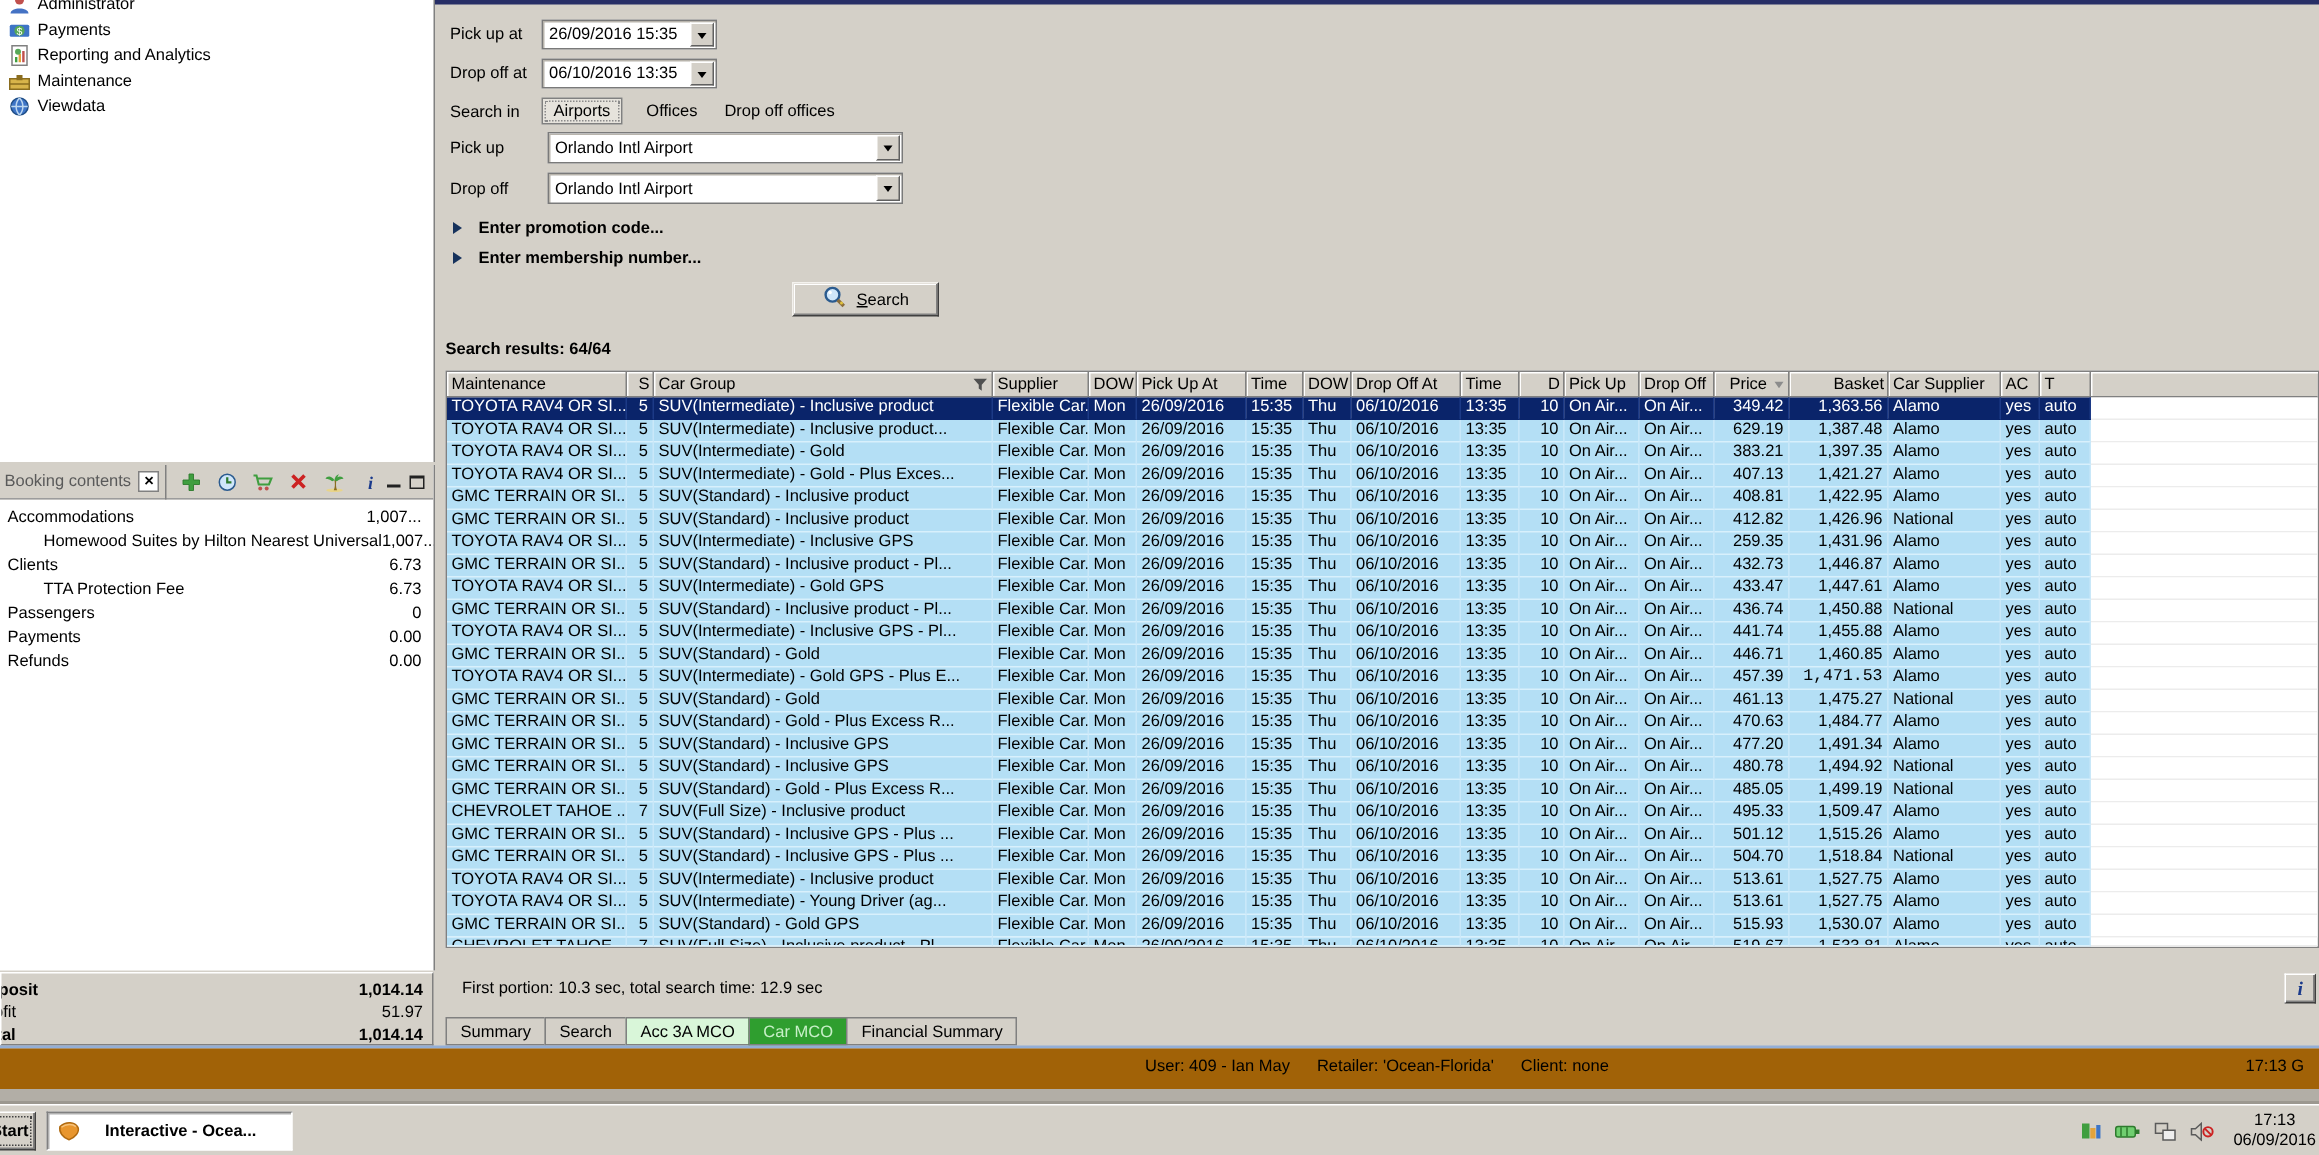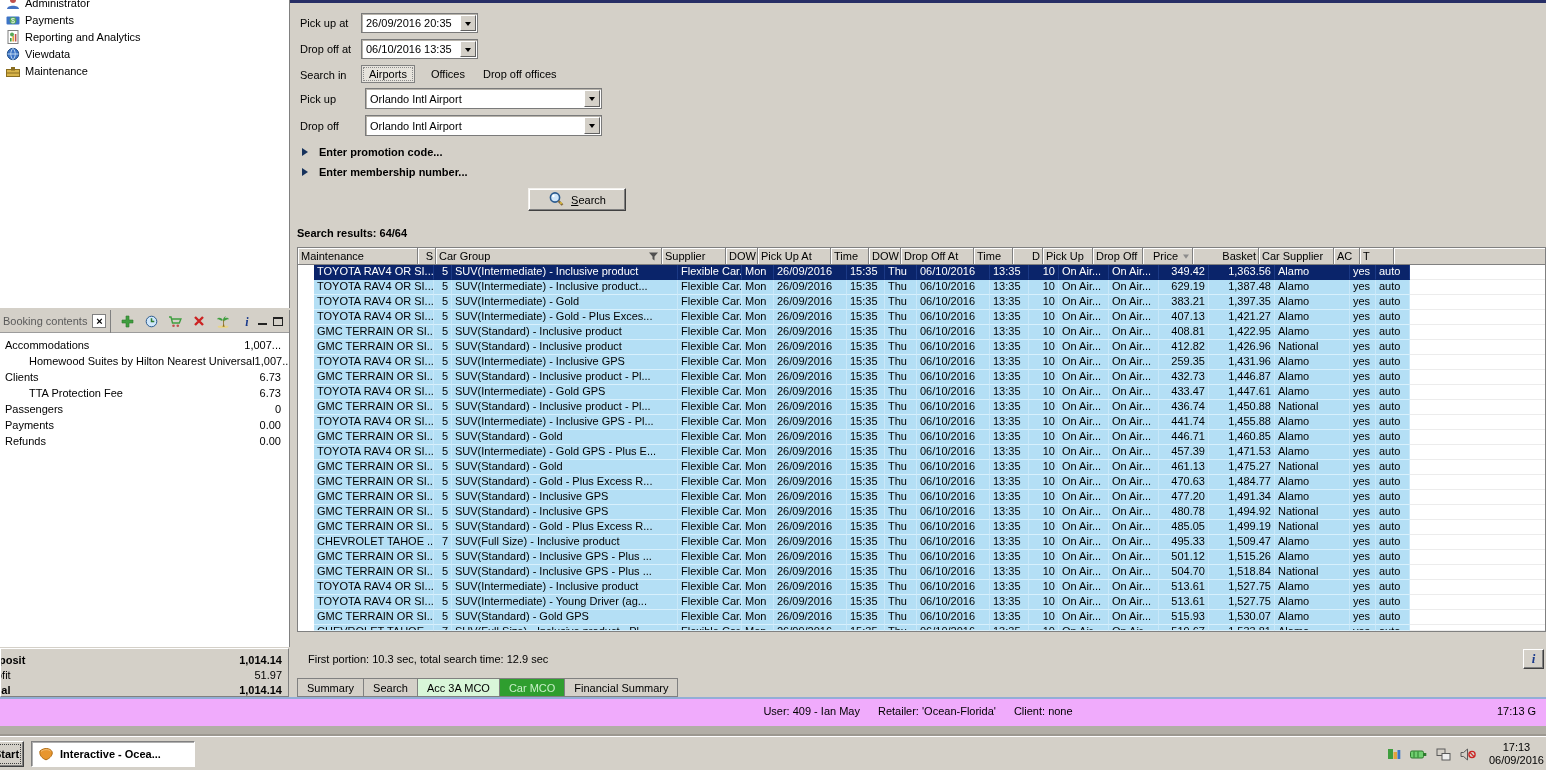--- a/index.html
+++ b/index.html
@@ -67,21 +67,21 @@
   
   .rtable{position:absolute;left:297px;top:247px;right:0;border:1px solid #808080;background:#fff;}
   .rhead{display:flex;height:17px;background:#d4d0c8;}
   .hcell{border-right:1px solid #808080;border-bottom:1px solid #808080;
          box-shadow:inset 1px 1px 0 #fff;padding:0 2px 0 3px;white-space:nowrap;overflow:hidden;
          display:flex;align-items:center;flex:0 0 auto;}
   .hcell.r{justify-content:flex-end;}
   .hcell .hicon{margin-left:auto;display:inline-flex;padding-left:2px;}
   .hcell .sorticon{margin-left:2px;}
   .hfiller{flex:1 1 auto;border-bottom:1px solid #808080;box-shadow:inset 1px 1px 0 #fff;}
-  .rbody{background:#fff;padding-left:16px;}
+  .rbody{background:#fff;}
   .rrow{display:flex;height:15px;}
   .cell{background:var(--row-blue,#b4dff5);border-right:1px solid #c9e8f9;border-bottom:1px solid #d8f0fc;
         padding:0 3px;white-space:nowrap;overflow:hidden;line-height:13px;flex:0 0 auto;}
   .cell.r{text-align:right;}
   .cell.filler{flex:1 1 auto;background:#fff;border-right:none;border-bottom:1px solid #ececec;}
   .rrow.sel .cell{background:var(--sel-navy,#0a246a);color:#fff;border-right-color:#1c3a86;border-bottom-color:#0a246a;}
   .rrow.sel .cell.filler{background:#fff;color:#000;border-bottom:1px solid #ececec;}
   .rrow.partial{height:6px;overflow:hidden;}
 
   
@@ -90,35 +90,35 @@
             border:1px solid;border-color:#fff #404040 #404040 #fff;box-shadow:inset -1px -1px 0 #808080;
             display:flex;align-items:center;justify-content:center;
             font-family:"Liberation Serif",serif;font-style:italic;font-weight:bold;color:#1a3a8c;font-size:13px;}
   .tabs{position:absolute;left:297px;top:678px;height:19px;display:flex;}
   .tab{height:19px;padding:3px 9px 0;border:1px solid #808080;background:#d4d0c8;margin-right:-1px;white-space:nowrap;}
   .tab.acc{background:var(--acc-green,#d9f6d9);}
   .tab.car{background:var(--car-green,#2f9e2f);color:#c8f0c8;}
   .blueline{position:absolute;left:0;top:697px;right:0;height:2px;background:#93aed6;}
 
   
-  .userbar{position:absolute;left:0;top:699px;right:0;height:40px;background:#f0abfc;}
+  .userbar{position:absolute;left:0;top:699px;right:0;height:40px;background:#a16207;}
   .userbar-center{position:absolute;left:290px;right:0;top:6px;display:flex;justify-content:center;gap:18px;white-space:nowrap;}
   .userbar-time{position:absolute;left:1497px;top:6px;white-space:nowrap;}
 
   
   .gap{position:absolute;left:0;top:726px;right:0;height:10px;background:#b2aea6;border-bottom:1px solid #8c8880;}
   .taskbar{position:absolute;left:0;top:736px;right:0;height:34px;background:#d4d0c8;
            border-top:1px solid #fff;box-shadow:0 -2px 0 #9c9890;}
   .start{position:absolute;left:-36px;top:4px;width:60px;height:26px;background:#d4d0c8;
          border:1px solid;border-color:#fff #404040 #404040 #fff;box-shadow:inset -1px -1px 0 #808080;
          font-weight:bold;display:flex;align-items:center;outline:1px dotted #404040;outline-offset:-4px;}
   .start .lab{padding-left:29px;}
   .task{position:absolute;left:31px;top:4px;width:164px;height:26px;background:#fff;
         border:1px solid;border-color:#808080 #fff #fff #808080;box-shadow:inset 1px 1px 0 #b0b0b0;
-        display:flex;align-items:center;gap:6px;padding:0 6px;font-weight:bold;white-space:nowrap;overflow:hidden;}
+        display:flex;align-items:center;gap:16px;padding:0 6px;font-weight:bold;white-space:nowrap;overflow:hidden;}
   .tray{position:absolute;right:2px;top:3px;height:28px;display:flex;align-items:center;gap:9px;}
   .tray-icon{display:inline-flex;align-items:center;}
   .clock{text-align:center;line-height:13px;padding-left:4px;white-space:nowrap;}
 </style>
 </head>
 <body>
 
 <div class="screen" style="--navy-line: #272e66; --sel-navy: #0a246a; --row-blue: #b4dff5; --acc-green: #d9f6d9; --car-green: #2f9e2f;">
   <div class="topline"></div>
 
@@ -151,35 +151,35 @@
               <rect x="6.4" y="6" width="1.6" height="5.5" fill="#e2a33c"></rect>
               <rect x="8.8" y="4" width="1.6" height="7.5" fill="#c0504d"></rect>
               <circle cx="6" cy="4.5" r="2" fill="#57a857"></circle>
             </svg>
           </span>
           <span class="tree-label">Reporting and Analytics</span>
         </div>
         <div class="tree-item">
           <span class="tree-icon">
             <svg width="14" height="14">
-              <circle cx="7" cy="7" r="5.7" fill="#3d74c6" stroke="#1e4d86"></circle>
-              <path d="M1.5 7h11M7 1.3c3 3.2 3 8.2 0 11.4M7 1.3c-3 3.2-3 8.2 0 11.4" stroke="#bcd7f0" fill="none"></path>
-            </svg>
-          </span>
-          <span class="tree-label">Viewdata</span>
+              <rect x="0.5" y="5.5" width="13" height="7" fill="#d8b44a" stroke="#8a6d1f"></rect>
+              <rect x="5" y="3" width="4" height="3.5" fill="#8a6d1f"></rect>
+              <line x1="0.5" y1="9" x2="13.5" y2="9" stroke="#8a6d1f"></line>
+            </svg>
+          </span>
+          <span class="tree-label">Maintenance</span>
         </div>
         <div class="tree-item">
           <span class="tree-icon">
             <svg width="14" height="14">
-              <rect x="0.5" y="5.5" width="13" height="7" fill="#d8b44a" stroke="#8a6d1f"></rect>
-              <rect x="5" y="3" width="4" height="3.5" fill="#8a6d1f"></rect>
-              <line x1="0.5" y1="9" x2="13.5" y2="9" stroke="#8a6d1f"></line>
-            </svg>
-          </span>
-          <span class="tree-label">Maintenance</span>
+              <circle cx="7" cy="7" r="5.7" fill="#3d74c6" stroke="#1e4d86"></circle>
+              <path d="M1.5 7h11M7 1.3c3 3.2 3 8.2 0 11.4M7 1.3c-3 3.2-3 8.2 0 11.4" stroke="#bcd7f0" fill="none"></path>
+            </svg>
+          </span>
+          <span class="tree-label">Viewdata</span>
         </div>
       </div>
   </div>
 
   <div class="booking">
     <div class="booking-bar">
       <div class="booking-tab">
         <span>Booking contents</span>
         <span class="booking-close">×</span>
       </div>
@@ -267,21 +267,21 @@
         <span class="val">51.97</span>
       </div>
       <div class="totals-row b">
         <span class="lbl">Total</span>
         <span class="val">1,014.14</span>
       </div>
     </div>
 
   <span class="flabel" style="left:300px;top:17px">Pick up at</span>
   <div class="combo" style="left:361px;top:13px;width:117px;height:20px">
-    <span class="txt">26/09/2016 20:35</span>
+    <span class="txt">26/09/2016 15:35</span>
     <span class="dbtn">
         <span class="darr"></span>
       </span>
   </div>
 
   <span class="flabel" style="left:300px;top:43px">Drop off at</span>
   <div class="combo" style="left:361px;top:39px;width:117px;height:20px">
     <span class="txt">06/10/2016 13:35</span>
     <span class="dbtn">
         <span class="darr"></span>
@@ -661,21 +661,21 @@
           <div class="cell" style="width: 32px;">Mon</div>
           <div class="cell" style="width: 73px;">26/09/2016</div>
           <div class="cell" style="width: 38px;">15:35</div>
           <div class="cell" style="width: 32px;">Thu</div>
           <div class="cell" style="width: 73px;">06/10/2016</div>
           <div class="cell" style="width: 39px;">13:35</div>
           <div class="cell r" style="width: 30px;">10</div>
           <div class="cell" style="width: 50px;">On Air...</div>
           <div class="cell" style="width: 50px;">On Air...</div>
           <div class="cell r" style="width: 50px;">457.39</div>
-          <div class="cell r" style="width: 66px;">1,471.53</div>
+          <div class="cell r" style="width: 66px; font-family: Liberation Mono, monospace;">1,471.53</div>
           <div class="cell" style="width: 75px;">Alamo</div>
           <div class="cell" style="width: 26px;">yes</div>
           <div class="cell" style="width: 34px;">auto</div>
           <div class="cell filler"></div>
         </div>
         <div class="rrow">
           <div class="cell" style="width: 120px;">GMC TERRAIN OR SI...</div>
           <div class="cell r" style="width: 18px;">5</div>
           <div class="cell" style="width: 226px;">SUV(Standard) - Gold</div>
           <div class="cell" style="width: 64px;">Flexible Car...</div>

